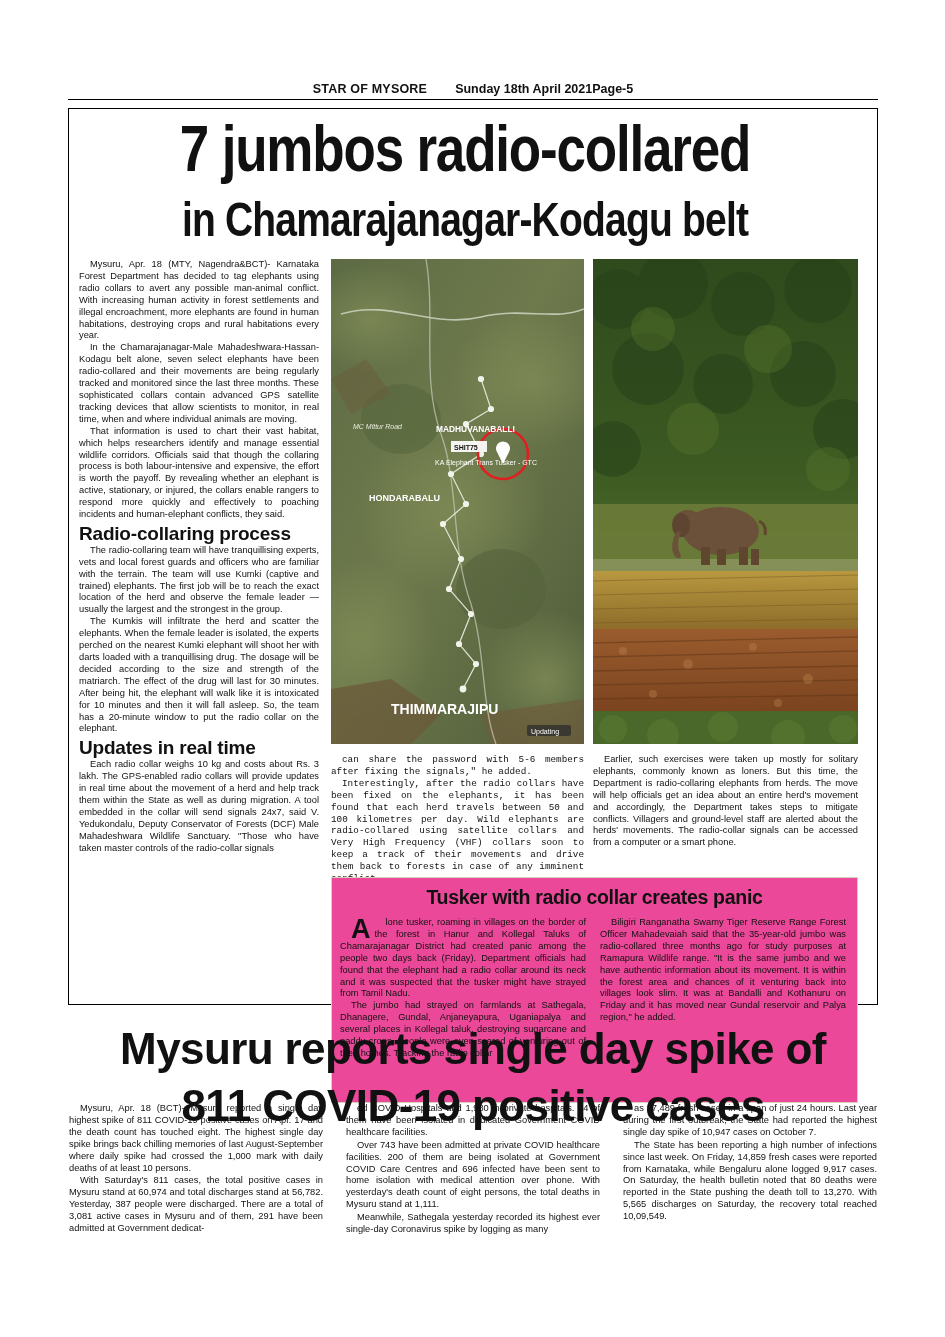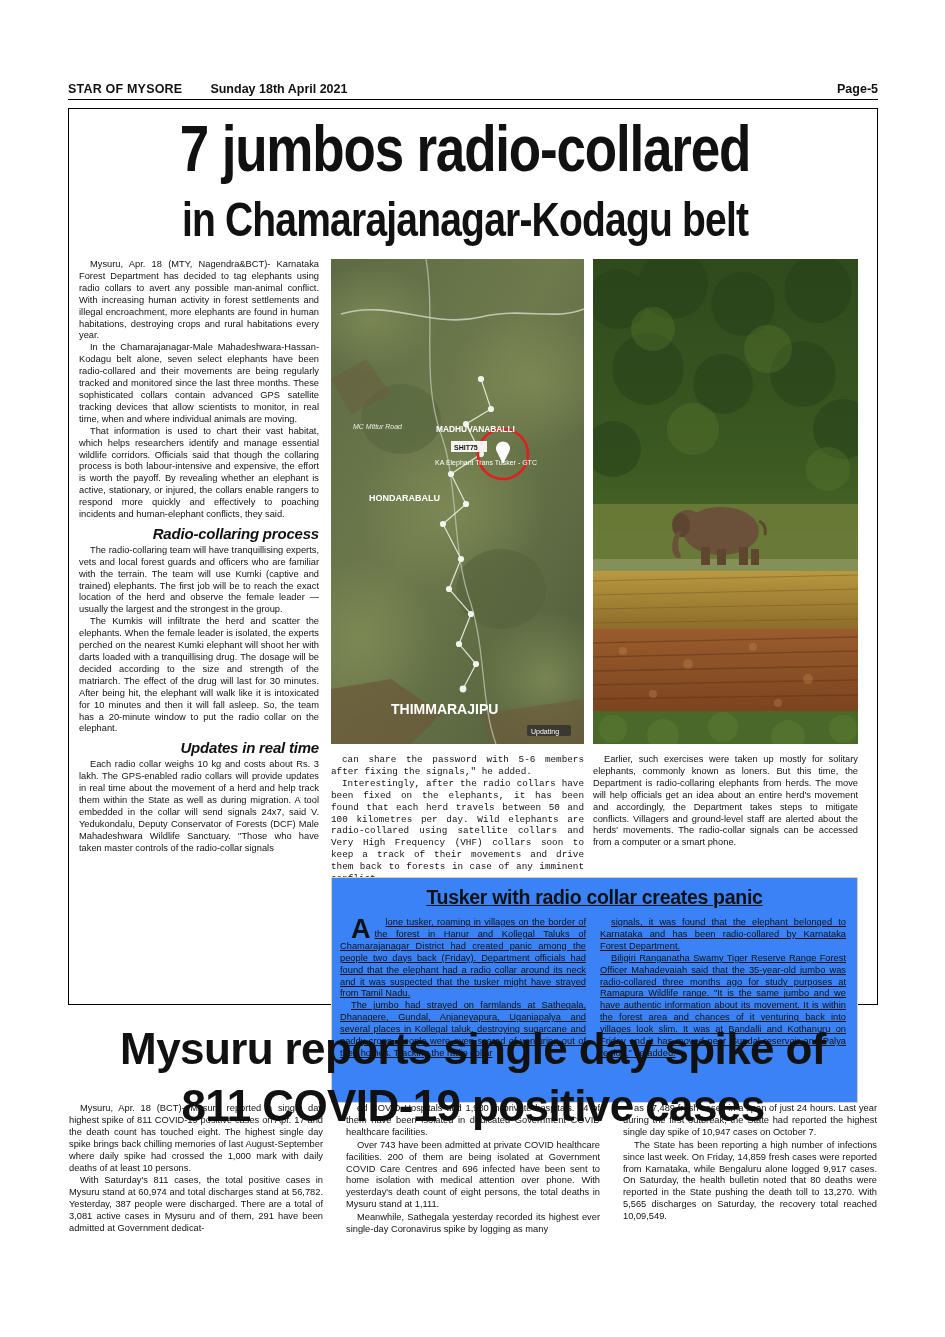--- a/index.html
+++ b/index.html
@@ -8,21 +8,21 @@
     background:#ffffff;
     font-family:"Liberation Sans", sans-serif;
     color:#111;
     overflow:hidden;
   }
   .page { position:relative; width:945px; height:1337px; box-sizing:border-box; padding:0; }
 
   
   .masthead {
     position:absolute; left:68px; top:68px; width:810px; height:28px;
-    display:flex; align-items:flex-end; justify-content:space-between;
+    display:flex; align-items:flex-end; justify-content:center;
     border-bottom:1.5px solid #000;
     padding-bottom:3px;
   }
   .masthead .left { display:flex; align-items:baseline; gap:28px; }
   .mh-paper { font-size:12.5px; font-weight:bold; letter-spacing:0.2px; }
   .mh-date { font-size:12.5px; font-weight:bold; }
   .mh-page { font-size:12.5px; font-weight:bold; }
 
   
   .art1 {
@@ -42,43 +42,42 @@
     transform:scaleY(1.22); transform-origin:center top;
     white-space:nowrap;
   }
   .col {
     font-size:9.3px; line-height:11.9px; text-align:justify;
     color:#111;
   }
   .col p { margin:0 0 0 0; text-indent:11px; }
   .colA { position:absolute; left:10px; top:150px; width:240px; }
   .subhead {
-    text-align:right; font-weight:bold; font-size:15px;
-    margin:7px 0 5px 0; letter-spacing:-0.2px;font-style:italic;
+    text-align:left; font-weight:bold; font-size:19px;
+    margin:7px 0 5px 0; letter-spacing:-0.2px;
   }
 
   
   .mapbox {
     position:absolute; left:262px; top:150px; width:253px; height:485px;
     background:#86efac; overflow:hidden; border:0;
   }
   .photobox {
     position:absolute; left:524px; top:150px; width:265px; height:485px;
     overflow:hidden;
   }
 
   .colB { position:absolute; left:262px; top:645px; width:253px;font-family:Liberation Mono, monospace; }
   .colC { position:absolute; left:524px; top:645px; width:265px; }
 
   
   .sub {
     position:absolute; left:262px; top:768px; width:527px; height:226px;
-    background:#3b82f6; border:1px solid #d9d2b8; box-sizing:border-box;
+    background:#ec4899; border:1px solid #d9d2b8; box-sizing:border-box;
     padding:6px 8px 8px 8px;
-    text-decoration:underline;
   }
   .sub-head {
     text-align:center; font-weight:bold; font-size:19.5px;
     letter-spacing:-0.3px; margin:2px 0 8px 0;
   }
   .sub-cols { display:flex; gap:14px; }
   .sub-col { width:246px; font-size:9.3px; line-height:11.9px; text-align:justify; }
   .sub-col p { margin:0; text-indent:11px; }
   .dropcap {
     float:left; font-size:27px; line-height:21px; font-weight:bold;
@@ -287,21 +286,20 @@
     </div>
 
     <div class="sub">
       <div class="sub-head">Tusker with radio collar creates panic</div>
       <div class="sub-cols">
         <div class="sub-col">
           <p><span class="dropcap">A</span><span>lone tusker, roaming in villages on the border of the forest in Hanur and Kollegal Taluks of Chamarajanagar District had created panic among the people two days back (Friday). Department officials had found that the elephant had a radio collar around its neck and it was suspected that the tusker might have strayed from Tamil Nadu.</span></p>
           <p>The jumbo had strayed on farmlands at Sathegala, Dhanagere, Gundal, Anjaneyapura, Uganiapalya and several places in Kollegal taluk, destroying sugarcane and paddy crops. People were even scared of venturing out of their homes. Tracking the radio collar</p>
         </div>
         <div class="sub-col">
-          <p>signals, it was found that the elephant belonged to Karnataka and has been radio-collared by Karnataka Forest Department.</p>
           <p>Biligiri Ranganatha Swamy Tiger Reserve Range Forest Officer Mahadevaiah said that the 35-year-old jumbo was radio-collared three months ago for study purposes at Ramapura Wildlife range. "It is the same jumbo and we have authentic information about its movement. It is within the forest area and chances of it venturing back into villages look slim. It was at Bandalli and Kothanuru on Friday and it has moved near Gundal reservoir and Palya region," he added.</p>
         </div>
       </div>
     </div>
   </div>
 
   <div class="art2">
     <div class="head2">Mysuru reports single day spike of</div>
     <div class="head2">811 COVID-19 positive cases</div>
   </div>

